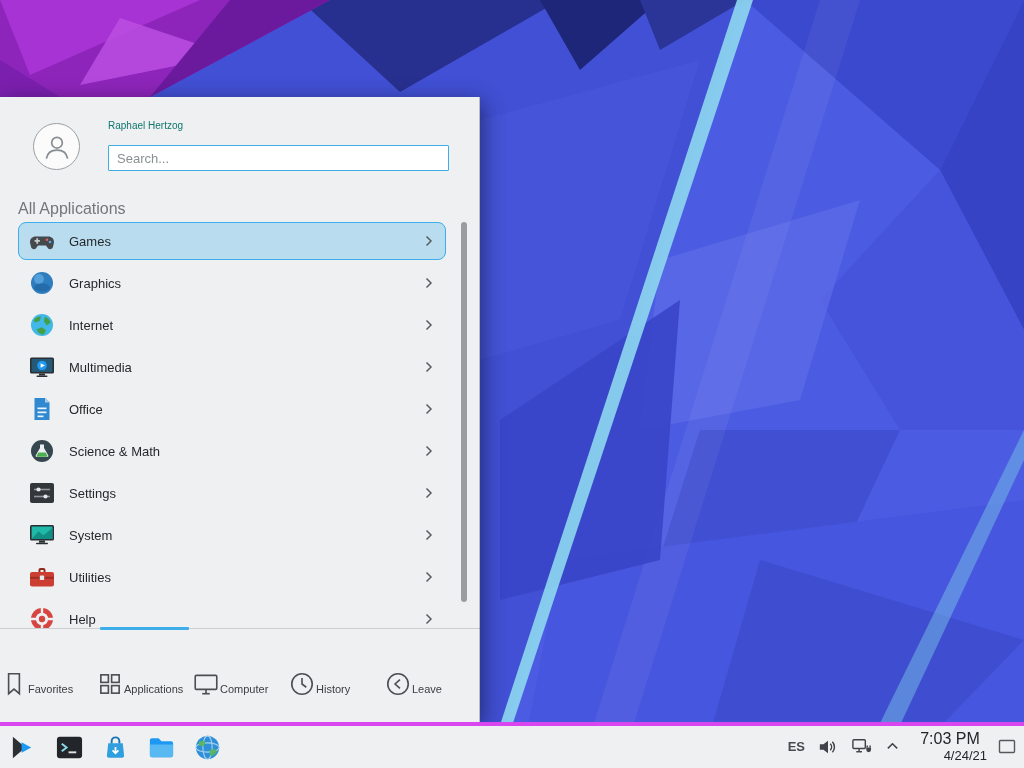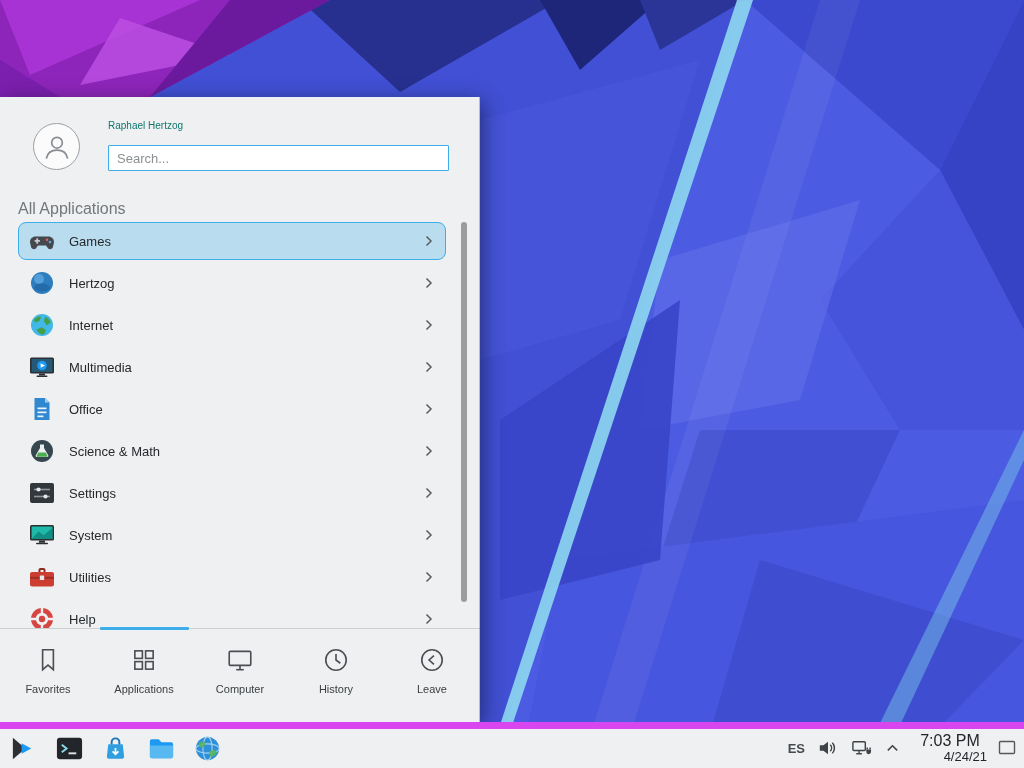--- a/index.html
+++ b/index.html
@@ -29,30 +29,30 @@
   .cat-icon { width:28px; height:28px; flex:none; margin-right:13px; display:flex; }
   .cat-icon svg { width:28px; height:28px; }
   .cat-label { flex:1; font-size:13px; color:#26292c; }
   .cat-arrow { flex:none; margin-right:3px; display:flex; }
 
   .scrollbar-thumb { position:absolute; left:461px; top:125px; width:6px; height:380px;
                      background:#9a9da0; border-radius:3px; }
 
   .tabbar { position:absolute; left:0; top:531px; width:480px; height:94px;
             border-top:1px solid rgba(0,0,0,.14); display:flex; }
-  .tab { flex:1; display:flex; flex-direction:column; align-items:center; padding-top:17px; }
+  .tab { flex:1; display:flex; flex-direction:row; align-items:center; padding-top:17px; }
   .tab-icon { width:28px; height:28px; display:flex; }
   .tab-icon svg { width:28px; height:28px; }
   .tab-label { margin-top:9px; font-size:11px; color:#3c4043; }
   .tab-indicator { position:absolute; left:100px; top:-2px; width:89px; height:3px;
                    background:#3daee9; border-radius:1px; }
 
   
   .taskbar { position:absolute; left:0; top:722px; width:1024px; height:46px;
-             background:#eff0f1; border-top:7px solid #d946ef;
+             background:#eff0f1; border-top:4px solid #d946ef;
              display:flex; align-items:center; }
   .task-left { display:flex; align-items:center; padding-left:7px; }
   .task-app { width:32px; height:32px; margin-right:14px; display:flex; align-items:center; justify-content:center; }
   .task-app svg { width:29px; height:29px; }
   .tray { margin-left:auto; display:flex; align-items:center; padding-right:7px; }
   .tray > * { margin-left:13px; }
   .kb-layout { font-size:13px; font-weight:bold; color:#474b4f; }
   .tray-icon { display:flex; }
   .clock { text-align:center; line-height:1.15; color:#232629; min-width:74px; }
   .clock-time { font-size:16px; }
@@ -125,21 +125,21 @@
       </div>
 
       <div class="menu-item">
         <span class="cat-icon">
           <svg viewBox="0 0 28 28">
             <circle cx="14" cy="14" r="11" fill="#2e7dbf"></circle>
             <circle cx="11" cy="10" r="5" fill="#58a5dd" opacity=".85"></circle>
             <ellipse cx="14" cy="18.5" rx="8" ry="4" fill="#1d5f9c" opacity=".6"></ellipse>
           </svg>
         </span>
-        <span class="cat-label">Hertzog</span>
+        <span class="cat-label">Graphics</span>
         <span class="cat-arrow">
           <svg width="8" height="12" viewBox="0 0 8 12">
               <path d="M1.5 1.5L6 6l-4.5 4.5" fill="none" stroke="#5a5e62" stroke-width="1.5"></path>
             </svg>
         </span>
       </div>
 
       <div class="menu-item">
         <span class="cat-icon">
           <svg viewBox="0 0 28 28">

